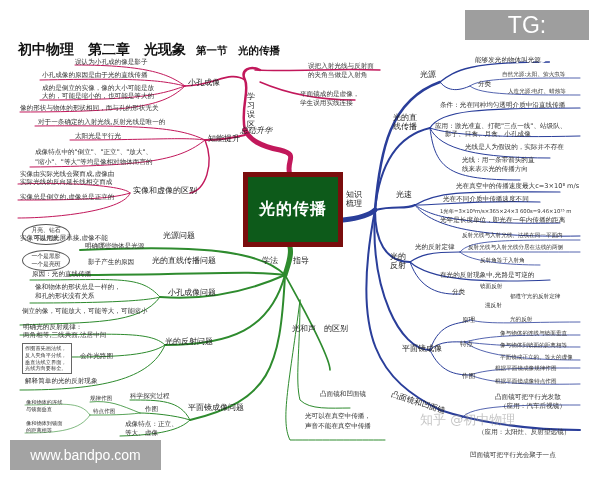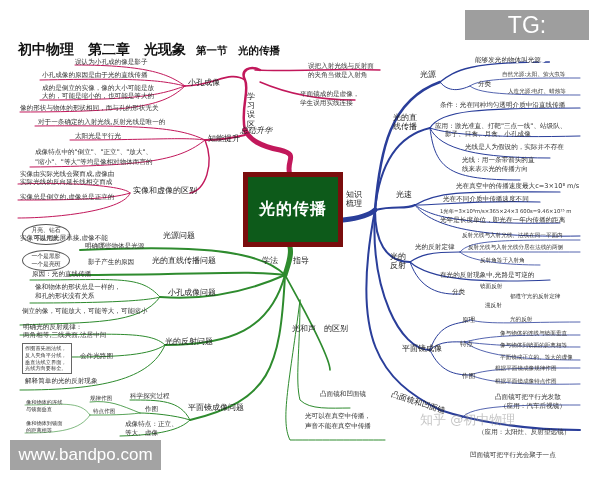--- a/index.html
+++ b/index.html
@@ -3,21 +3,21 @@
 <meta charset="utf-8">
 <style>
   html,body{margin:0;padding:0;background:#fff;}
   body{width:600px;height:480px;position:relative;overflow:hidden;font-family:"DejaVu Sans",sans-serif;}
   svg.lines{position:absolute;left:0;top:0;width:600px;height:480px;}
   .t{position:absolute;font-size:6.6px;color:#333;line-height:1.25;white-space:nowrap;}
   .t.m{font-size:8px;color:#222;}
   .title{position:absolute;left:18px;top:41px;font-size:14px;font-weight:bold;color:#111;white-space:nowrap;}
   .title .sub{font-size:10.5px;margin-left:10px;}
   .tg{position:absolute;left:465px;top:10px;width:124px;height:30px;background:#9e9e9e;color:#fff;font-size:23px;line-height:30px;text-align:center;font-family:"Liberation Sans",sans-serif;}
-  .www{position:absolute;left:10px;top:440px;width:151px;height:30px;background:#a3a3a3;color:#fff;font-size:17px;line-height:30px;text-align:center;font-family:"Liberation Sans",sans-serif;}
+  .www{position:absolute;left:10px;top:440px;width:151px;height:30px;background:#a3a3a3;color:#fff;font-size:14px;line-height:30px;text-align:center;font-family:"Liberation Sans",sans-serif;}
   .center{position:absolute;left:243px;top:172px;width:100px;height:75px;background:#7a0d0d;box-sizing:border-box;padding:5px;}
   .center .in{width:100%;height:100%;background:#0d5a1a;display:flex;align-items:center;justify-content:center;color:#fff;font-size:16px;font-weight:bold;letter-spacing:1px;}
   .box{position:absolute;border:1px solid #666;font-size:5.2px;line-height:1.3;padding:1px 2px;color:#333;background:#fff;}
   .oval{position:absolute;border:1px solid #555;border-radius:50%;font-size:5.8px;line-height:1.3;text-align:center;color:#333;padding:2px 6px;}
   .vert{position:absolute;font-size:8px;color:#222;width:9px;line-height:1.15;white-space:normal;word-break:break-all;}
   .zh{position:absolute;left:420px;top:411px;font-size:13px;color:rgba(150,150,150,0.55);white-space:nowrap;}
 </style>
 </head>
 <body>
 

